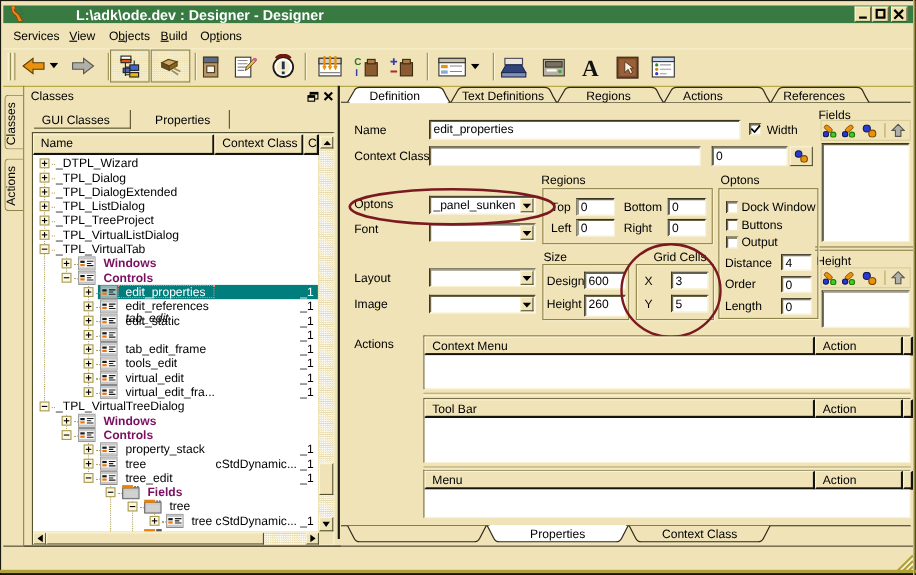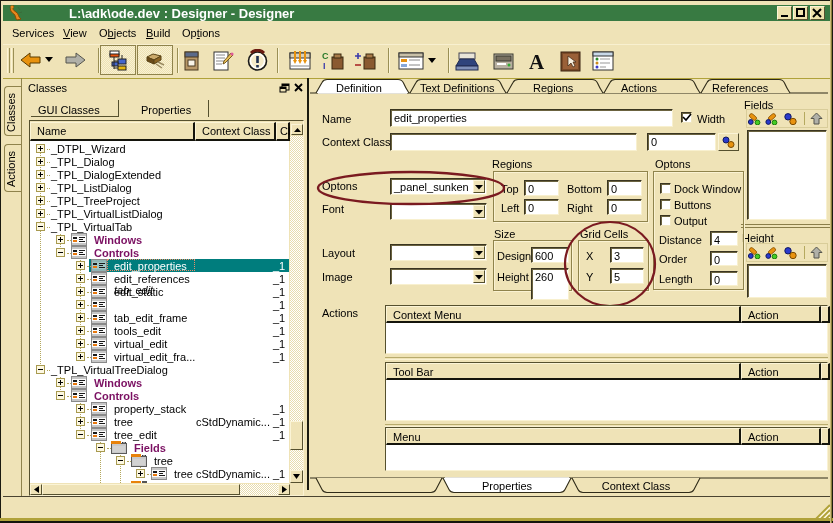--- a/index.html
+++ b/index.html
@@ -591,22 +591,22 @@
 <div class="a inp" style="left:607px;top:180px;width:35px;height:16px;">0</div>
 <div class="a t" style="left:501px;top:202px;">Left</div>
 <div class="a inp" style="left:524px;top:199px;width:35px;height:16px;">0</div>
 <div class="a t" style="left:567px;top:202px;">Right</div>
 <div class="a inp" style="left:607px;top:199px;width:35px;height:16px;">0</div>
 <div class="a t" style="left:494px;top:228px;">Size</div>
 <div class="a gb" style="left:493px;top:240px;width:79px;height:51px;"></div>
 <div class="a t" style="left:497px;top:250px;">Design</div>
 <div class="a inp" style="left:531px;top:247px;width:38px;height:16px;">600</div>
 <div class="a t" style="left:497px;top:271px;">Height</div>
-<div class="a inp" style="left:531px;top:268px;width:38px;height:32px;">260</div>
-<div class="a t" style="left:580px;top:228px;">Grid Cells</div>
+<div class="a inp" style="left:531px;top:268px;width:38px;height:20px;">260</div>
+<div class="a t" style="left:580px;top:228px;padding-left:14px;">Grid Cells</div>
 <div class="a gb" style="left:578px;top:240px;width:71px;height:51px;"></div>
 <div class="a t" style="left:586px;top:250px;">X</div>
 <div class="a inp" style="left:610px;top:247px;width:34px;height:16px;">3</div>
 <div class="a t" style="left:586px;top:271px;">Y</div>
 <div class="a inp" style="left:610px;top:268px;width:34px;height:16px;">5</div>
 <div class="a t" style="left:655px;top:158px;">Optons</div>
 <div class="a gb" style="left:653px;top:171px;width:91px;height:119px;"></div>
 <div class="a cbx" style="left:660px;top:183px;"></div>
 <div class="a t" style="left:674px;top:183px;">Dock Window</div>
 <div class="a cbx" style="left:660px;top:199px;"></div>

